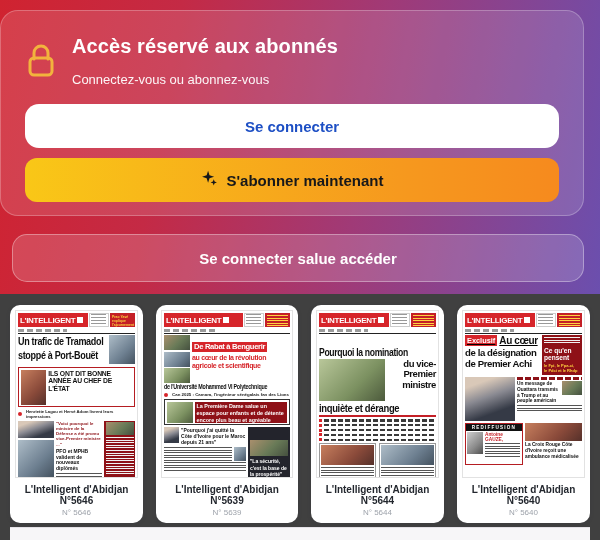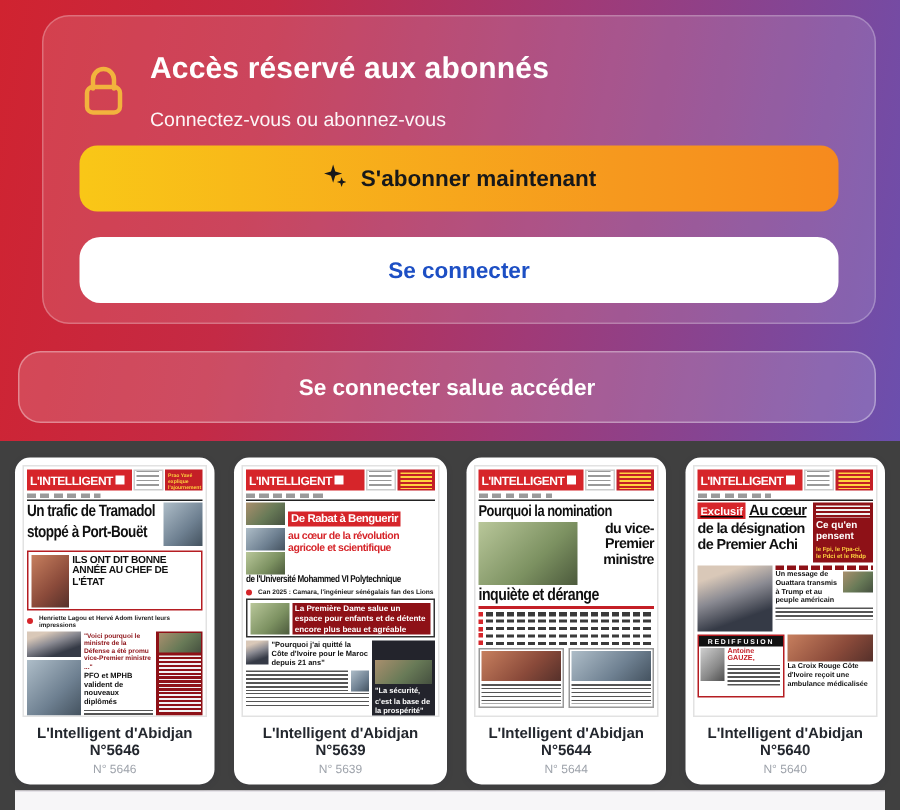--- a/index.html
+++ b/index.html
@@ -1,21 +1,21 @@
 <!DOCTYPE html>
 <html><head>
 <meta charset="utf-8">
 <style>
   * { margin:0; padding:0; box-sizing:border-box; }
   body { font-family:"Liberation Sans", sans-serif; background:#fff; }
   .app { width:600px; height:540px; overflow:hidden; position:relative; }
 
   
   .hero { height:294px; background:linear-gradient(100deg,#d02330 0%, #c42a45 28%, #a03a77 60%, #6b4fae 100%); position:relative; }
-  .hero-card { position:absolute; left:28px; right:16px; top:10px; height:206px;
+  .hero-card { position:absolute; left:0; right:16px; top:10px; height:206px;
     border-radius:18px; background:rgba(255,255,255,0.13);
     border:1px solid rgba(255,255,255,0.25); padding:24px 24px 0; }
   .hero-head { display:flex; align-items:center; gap:15px; }
   .lock-wrap { width:32px; height:36px; flex:0 0 auto; }
   .hero-title { font-size:20px; font-weight:800; color:#ffffff; letter-spacing:0.1px; }
   .hero-sub { font-size:13px; color:rgba(255,255,255,0.95); margin-top:14px; }
   .btn { display:flex; align-items:center; justify-content:center; cursor:pointer; }
   .btn-login { margin-top:17px; height:44px; background:#ffffff; border-radius:14px;
     color:#1d4fc4; font-size:15px; font-weight:700; }
   .btn-sub { margin-top:10px; height:44px; border-radius:12px;
@@ -99,21 +99,21 @@
   .c2-bl { flex:1; }
   .c2-face { float:left; width:15px; height:16px; margin:0 2px 1px 0; }
   .c2-quote { font-size:5px; font-weight:800; color:#101010; line-height:1.2; }
   .c2-msrow { height:14px; margin-top:2px; display:flex; gap:2px; }
   .c2-msrow .a { flex:1; } .c2-msrow .b { width:12px; }
   .c2-dark { width:42px; background:#23242c; padding:2px; display:flex; flex-direction:column; justify-content:flex-end; }
   .c2-dark .mini { height:16px; margin-bottom:2px; }
   .c2-dquote { color:#fff; font-size:5px; font-weight:700; line-height:1.25; }
 
   
-  .c3-h1 { font-size:10.5px; margin-top:1px; }
+  .c3-h1 { font-size:10.5px; margin-top:12px; }
   .c3-row { display:flex; gap:2px; margin-top:1px; }
   .c3-ph { width:66px; height:42px; }
   .c3-col { flex:1; text-align:right; }
   .c3-col .hl { font-size:9.5px; line-height:1.1; letter-spacing:-0.4px; }
   .c3-h2 { font-size:11.5px; margin-top:1px; border-bottom:2px solid #c41f26; padding-bottom:1px; }
   .c3-bullets { margin-top:2px; }
   .c3-bullets .row { display:flex; align-items:center; gap:2px; margin-bottom:1.8px; }
   .c3-bullets .sq { width:3px; height:3px; background:#d6252a; flex:0 0 auto; }
   .c3-bullets .ln { flex:1; height:2.2px; background:repeating-linear-gradient(to right,#3a3a3a 0 5px, transparent 5px 7px); }
   .c3-bottom { display:flex; gap:3px; margin-top:2px; height:40px; }
@@ -163,30 +163,30 @@
           <svg viewBox="0 0 32 36" width="32" height="36" fill="none">
             <path d="M9 16 V10 a7 7 0 0 1 14 0 V16" stroke="#f2b33d" stroke-width="3" stroke-linecap="round"></path>
             <rect x="5" y="15" width="22" height="17" rx="4" stroke="#f2b33d" stroke-width="3"></rect>
           </svg>
         </div>
         <div>
           <div class="hero-title">Accès réservé aux abonnés</div>
           <div class="hero-sub">Connectez-vous ou abonnez-vous</div>
         </div>
       </div>
+      <div class="btn btn-login">Se connecter</div>
       <div class="btn btn-sub">
         <span>
           <svg viewBox="0 0 24 24" width="17" height="17" fill="#17181a">
             <path d="M10 1 L12 7.5 L18.5 9.5 L12 11.5 L10 18 L8 11.5 L1.5 9.5 L8 7.5 Z"></path>
             <path d="M18 13 L19.2 16.3 L22.5 17.5 L19.2 18.7 L18 22 L16.8 18.7 L13.5 17.5 L16.8 16.3 Z"></path>
           </svg>
         </span>
         <span>S'abonner maintenant</span>
       </div>
-      <div class="btn btn-login">Se connecter</div>
     </div>
     <div class="btn btn-ghost">Se connecter salue accéder</div>
   </div>
 
   <div class="covers-wrap">
     <div class="covers-row">
 
       <div class="card">
         <div class="cover">
           <div class="nm">

